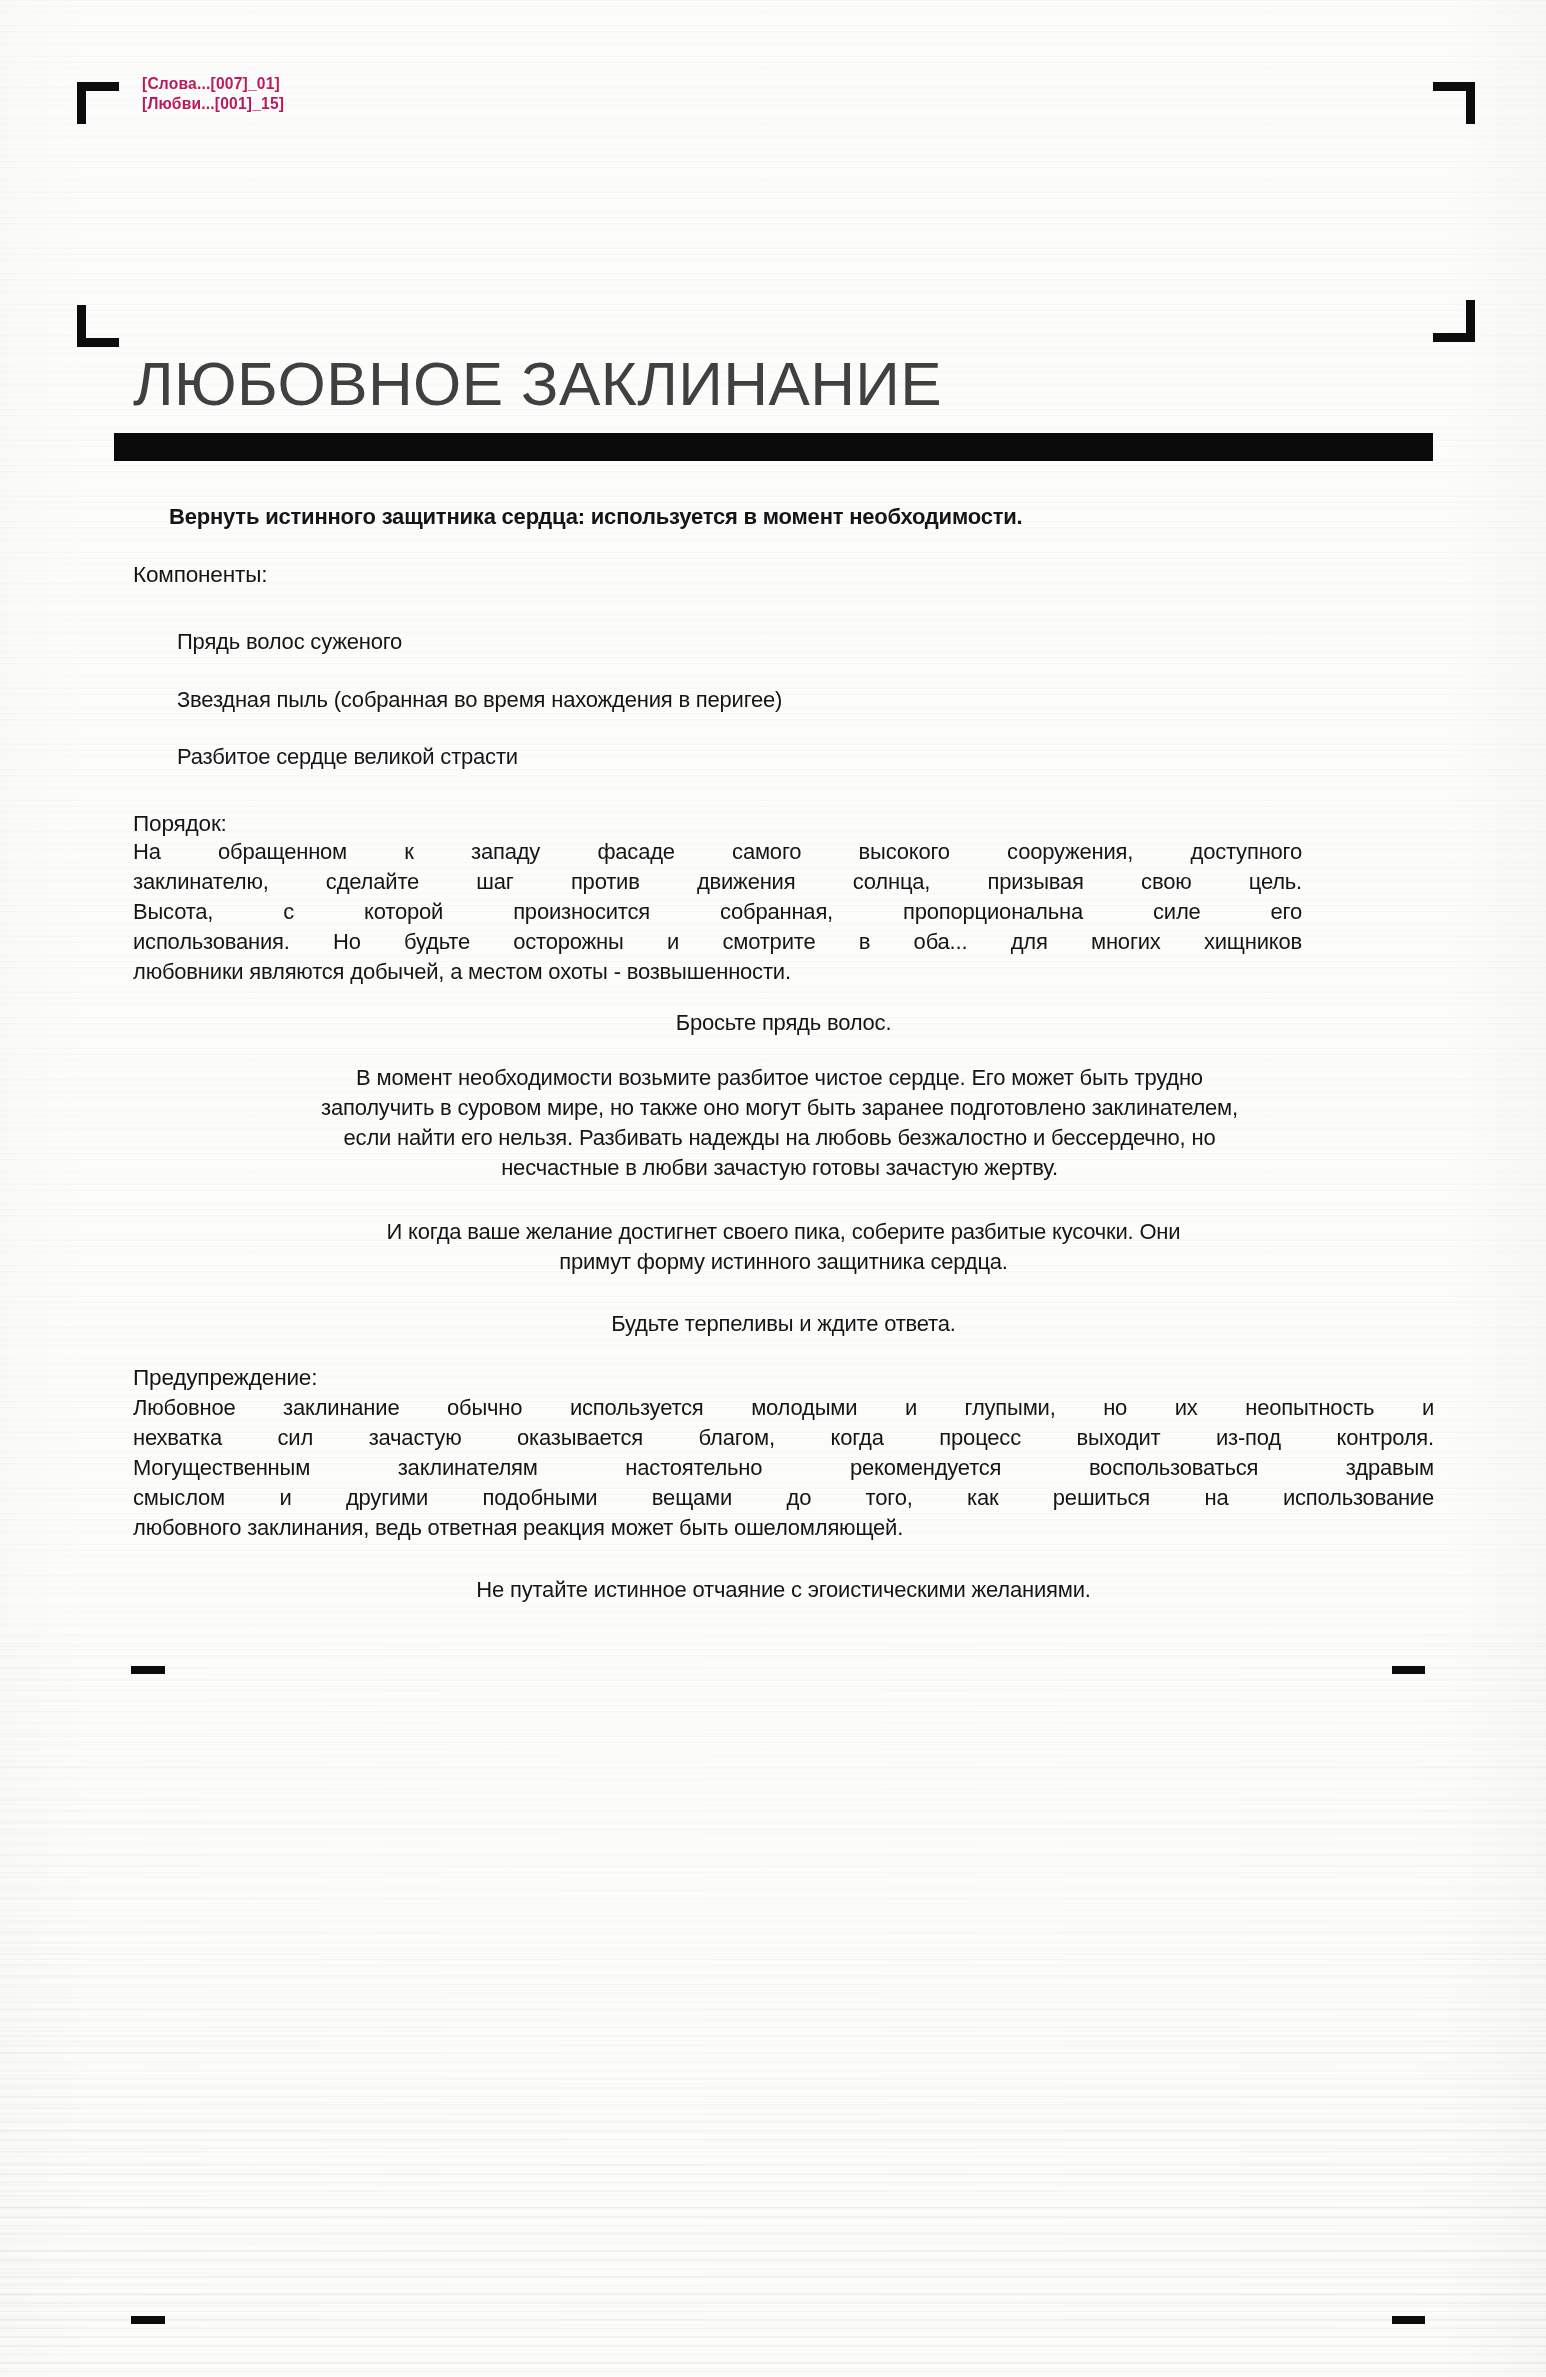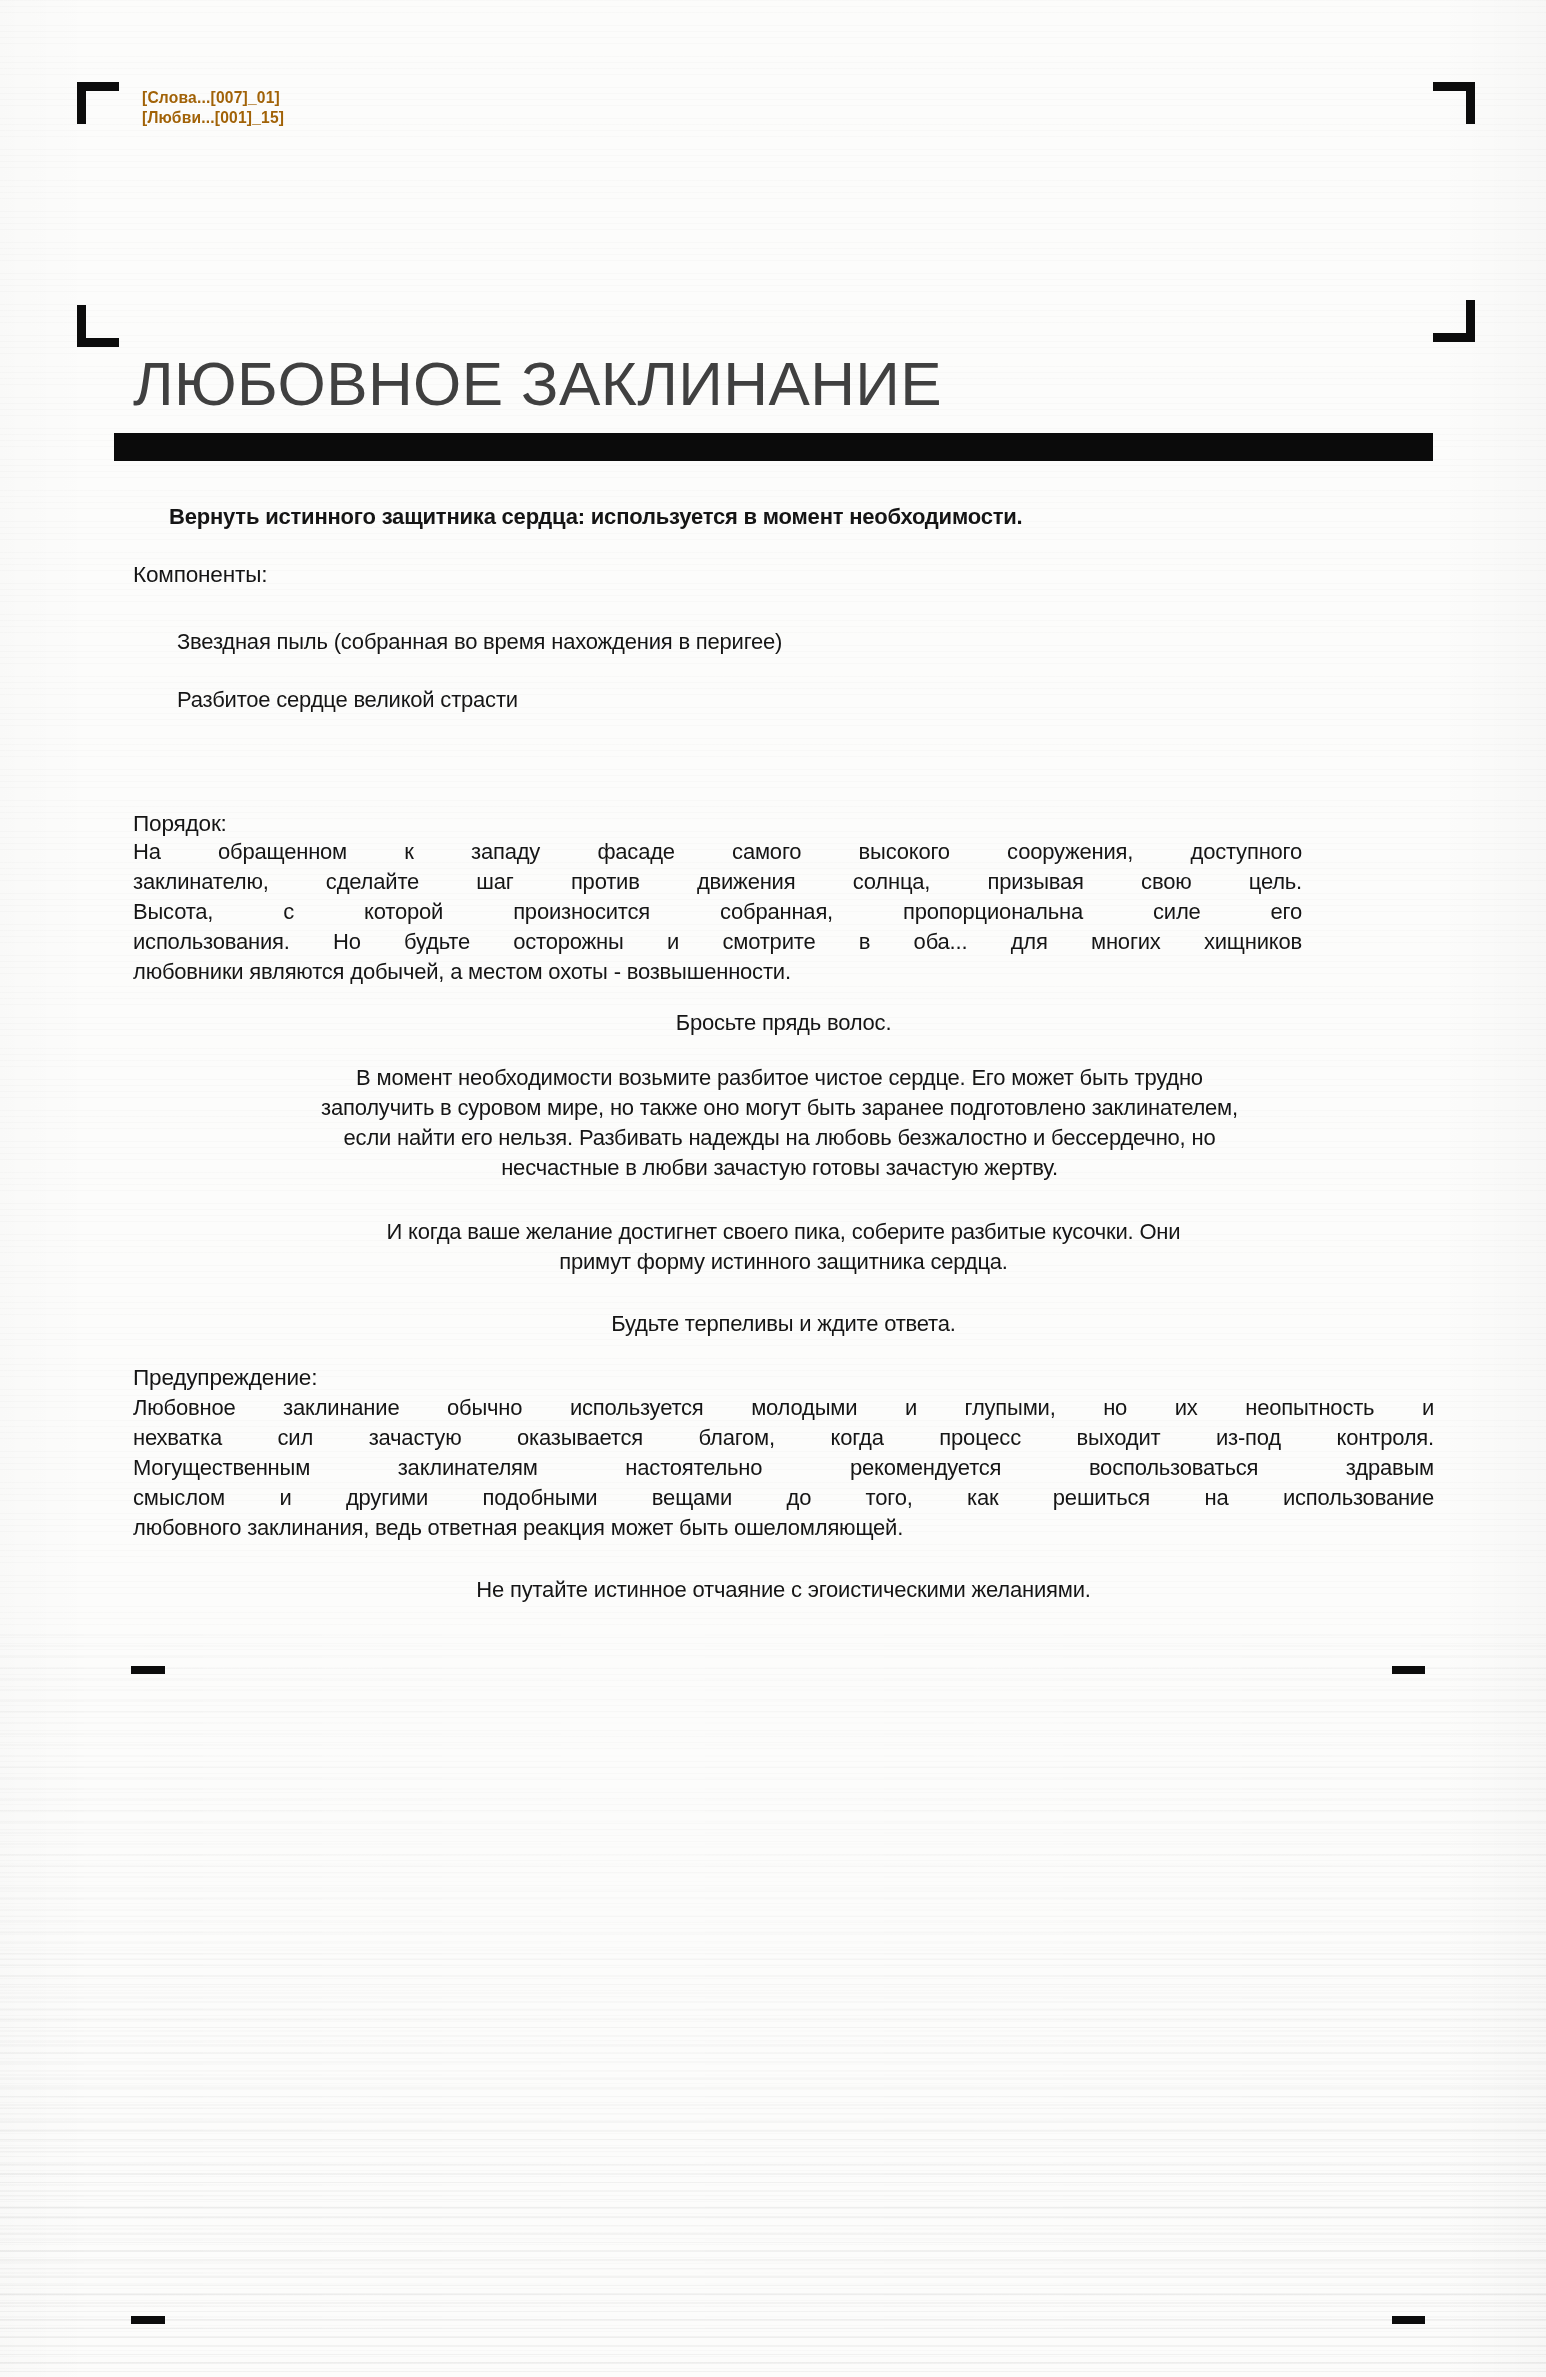--- a/index.html
+++ b/index.html
@@ -57,24 +57,24 @@
   .bracket.br { left: 1433px; top: 300px; border-right: 9.3px solid #0c0c0c; border-bottom: 9.3px solid #0c0c0c; }
 
   .dash { position: absolute; height: 7.8px; background: #0c0c0c; }
   .dash.mid-left     { left: 131px;  top: 1666px; width: 34px; }
   .dash.mid-right    { left: 1392px; top: 1666px; width: 33px; }
   .dash.bottom-left  { left: 131px;  top: 2316px; width: 34px; }
   .dash.bottom-right { left: 1392px; top: 2316px; width: 33px; }
 
   
   .doc-labels {
-    left: 142px; top: 88px;
+    left: 142px; top: 74px;
     font-size: 15.6px; line-height: 20px;
     font-weight: 700; letter-spacing: 0.2px;
-    color: #a16207;
+    color: #be185d;
   }
 
   
   .title {
     left: 133px; top: 353px;
     font-size: 62px; line-height: 62px;
     font-weight: 400; letter-spacing: 0.4px;
     color: #404040; white-space: nowrap;
   }
   .title-bar {
@@ -132,20 +132,21 @@
   <div>[Любви...[001]_15]</div>
 </div>
 
 <h1 class="abs title" style="margin:0">ЛЮБОВНОЕ ЗАКЛИНАНИЕ</h1>
 <div class="abs title-bar"></div>
 
 <div class="abs txt intro">Вернуть истинного защитника сердца: используется в момент необходимости.</div>
 
 <div class="abs txt sec-heading h-components">Компоненты:</div>
 <div class="abs txt components-list">
+  <div class="item">Прядь волос суженого</div>
   <div class="item">Звездная пыль (собранная во время нахождения в перигее)</div>
   <div class="item">Разбитое сердце великой страсти</div>
 </div>
 
 <div class="abs txt sec-heading h-procedure">Порядок:</div>
 <div class="abs txt para p-procedure">
   <div class="jline">На обращенном к западу фасаде самого высокого сооружения, доступного</div>
   <div class="jline">заклинателю, сделайте шаг против движения солнца, призывая свою цель.</div>
   <div class="jline">Высота, с которой произносится собранная, пропорциональна силе его</div>
   <div class="jline">использования. Но будьте осторожны и смотрите в оба... для многих хищников</div>

